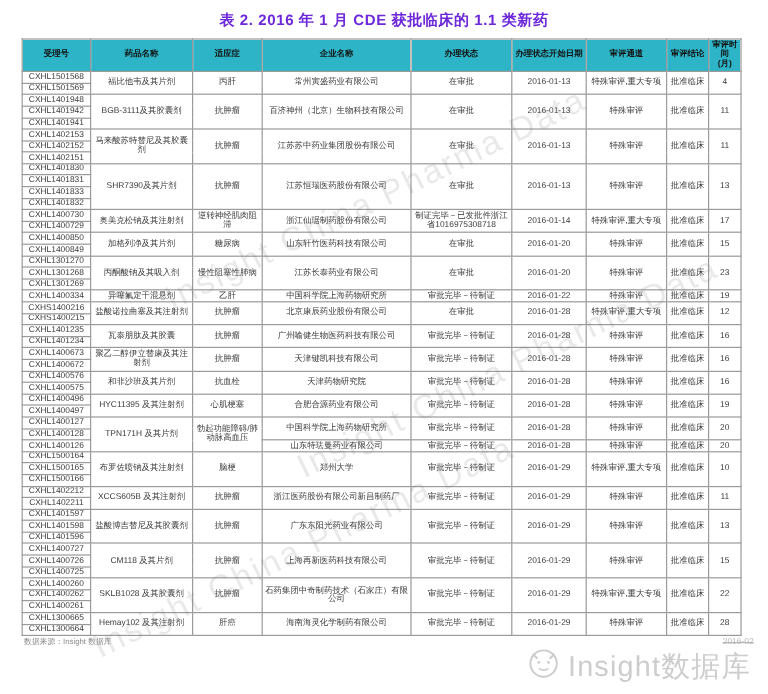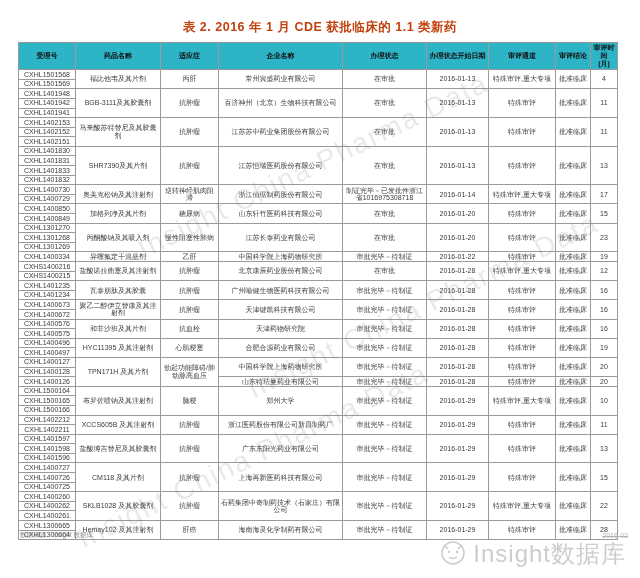--- a/index.html
+++ b/index.html
@@ -1,21 +1,21 @@
 <!DOCTYPE html>
 <html style="--header-bg: #2db4c6; --border: #9a9a9a;"><head>
 <meta charset="utf-8">
 <style>
   * { margin:0; padding:0; box-sizing:border-box; }
   html,body { width:640px; height:578px; background:#ffffff; overflow:hidden;
               font-family:"Liberation Sans","DejaVu Sans",sans-serif; }
   #stage { position:relative; width:640px; height:578px; background:#fff; }
 
-  .title { text-align:center; padding-top:19px; font-size:12.5px; font-weight:bold;
-           color:#c2410c; letter-spacing:0.5px; }
+  .title { text-align:center; padding-top:9px; font-size:12.5px; font-weight:bold;
+           color:#6d28d9; letter-spacing:0.5px; }
 
   table.drug-table { table-layout:fixed; width:599px; margin:6px 0 0 18px;
                      border-collapse:collapse; }
   table.drug-table th, table.drug-table td {
       border:1px solid var(--border,#9a9a9a); text-align:center; vertical-align:middle;
       overflow:hidden; word-break:break-all;
   }
   table.drug-table thead tr { height:24px; }
   table.drug-table th { background:var(--header-bg,#2db4c6); font-size:7px; font-weight:bold;
                         color:#111; padding:1px; line-height:1.15; }

